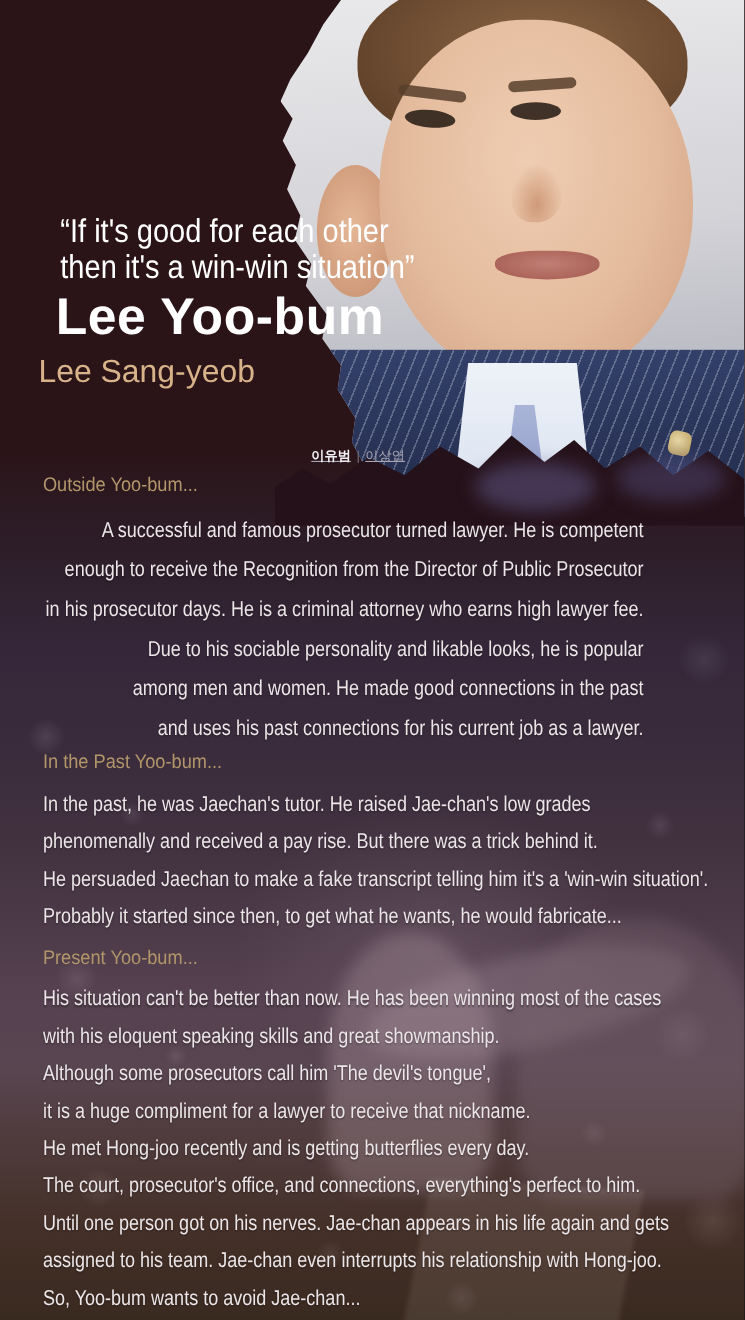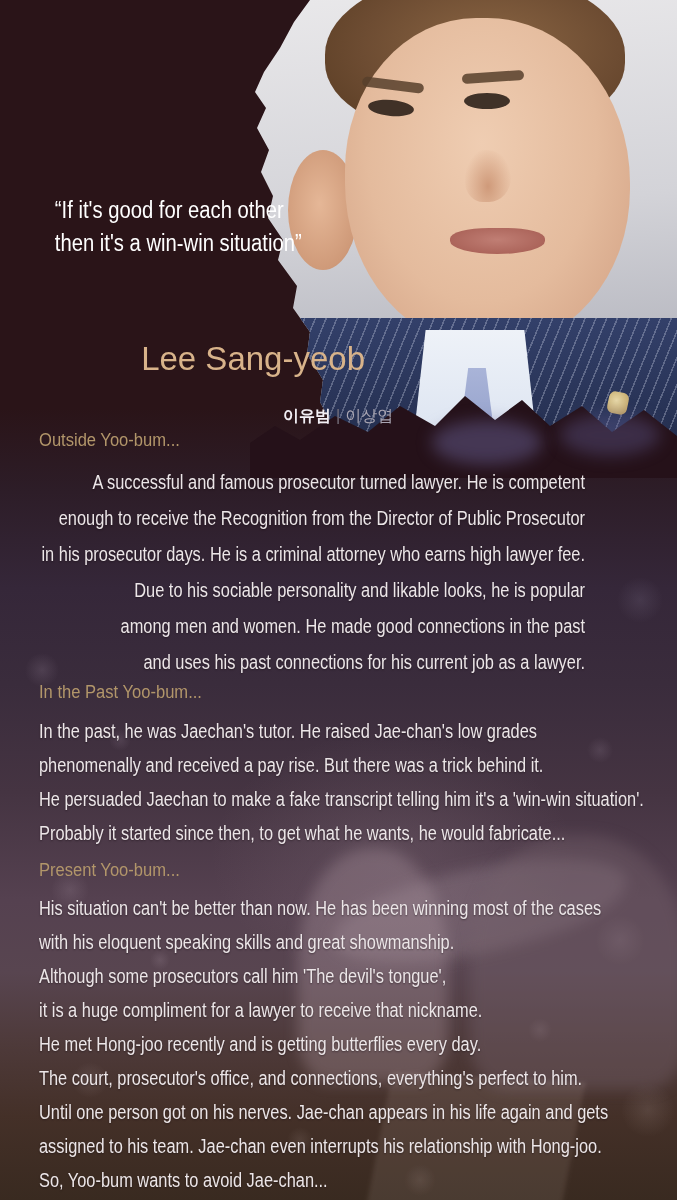--- a/index.html
+++ b/index.html
@@ -81,29 +81,29 @@
     background:rgba(118,98,108,.40);}
   .fig-left{left:298px;top:848px;width:150px;height:235px;border-radius:48% 48% 20% 20%;
     background:rgba(182,160,170,.30);}
   .fig-arm{left:330px;top:868px;width:300px;height:85px;border-radius:50%;
     transform:rotate(-12deg);background:rgba(192,172,182,.22);}
   .envelope{position:absolute;left:378px;top:1078px;width:195px;height:135px;
     transform:skewX(-8deg) rotate(3deg);filter:blur(2px);
     background:rgba(226,206,196,.10);border-top:2px solid rgba(240,224,214,.12);}
   
   .quote{position:absolute;left:35px;top:194px;width:330px;text-align:left;color:#ffffff;
-    font-size:23px;line-height:33px;font-weight:500;}
+    font-size:30px;line-height:33px;font-weight:500;}
   .quote div{transform:scaleX(.88);transform-origin:50% 50%;white-space:nowrap;}
   .char-name{position:absolute;left:35px;top:260px;width:330px;text-align:center;
     color:#ffffff;font-size:47px;font-weight:bold;letter-spacing:.5px;white-space:nowrap;}
-  .actor-name{position:absolute;left:35px;top:340px;width:330px;text-align:right;
-    color:#d8b38a;font-size:33px;white-space:nowrap;}
+  .actor-name{position:absolute;left:35px;top:322px;width:330px;text-align:left;
+    color:#d8b38a;font-size:29px;white-space:nowrap;}
   .kquote{position:absolute;left:283px;top:367px;color:#908c99;font-size:15px;
     line-height:21px;font-family:"Liberation Serif",serif;text-shadow:0 0 2px rgba(0,0,0,.5);}
-  .kcredit{position:absolute;left:283px;top:406px;font-size:16px;color:#a9a5b2;}
+  .kcredit{position:absolute;left:283px;top:406px;font-size:12px;color:#a9a5b2;text-decoration:underline;}
   .kcredit .kname{font-weight:bold;color:#f2eff5;font-family:"Liberation Sans",sans-serif;}
   .kcredit .kdiv{color:#77737f;padding:0 5px;}
   .kcredit .kactor{font-family:"Liberation Serif",serif;}
   .section{position:absolute;left:17px;width:650px;margin-left:22px;}
   .s1{top:430px;} .s2{top:682px;} .s3{top:860px;}
   .sec-head{color:#b2966a;font-size:18px;font-weight:500;white-space:nowrap;
     transform:scaleX(.92);transform-origin:0 50%;}
   .s1 .sec-body{margin-top:13px;text-align:right;} .s2 .sec-body{margin-top:11px;} .s3 .sec-body{margin-top:10px;}
   .s1 .sec-body div{line-height:36px;}
   .s2 .sec-body div{line-height:34px;}
@@ -139,20 +139,21 @@
   <div class="bokeh"></div>
   <div class="fig fig-arm"></div>
   <div class="fig fig-right"></div>
   <div class="fig fig-left"></div>
   <div class="envelope"></div>
 
   <div class="quote txt">
     <div>“If it's good for each other</div>
     <div>then it's a win-win situation”</div>
   </div>
+  <div class="char-name txt">Lee Yoo-bum</div>
   <div class="actor-name txt">Lee Sang-yeob</div>
 
   <div class="kcredit txt">
     <span class="kname">이유범</span><span class="kdiv">|</span><span class="kactor">이상엽</span>
   </div>
 
   <div class="section s1 txt">
     <div class="sec-head">Outside Yoo-bum...</div>
     <div class="sec-body">
       <div>A successful and famous prosecutor turned lawyer. He is competent</div>

